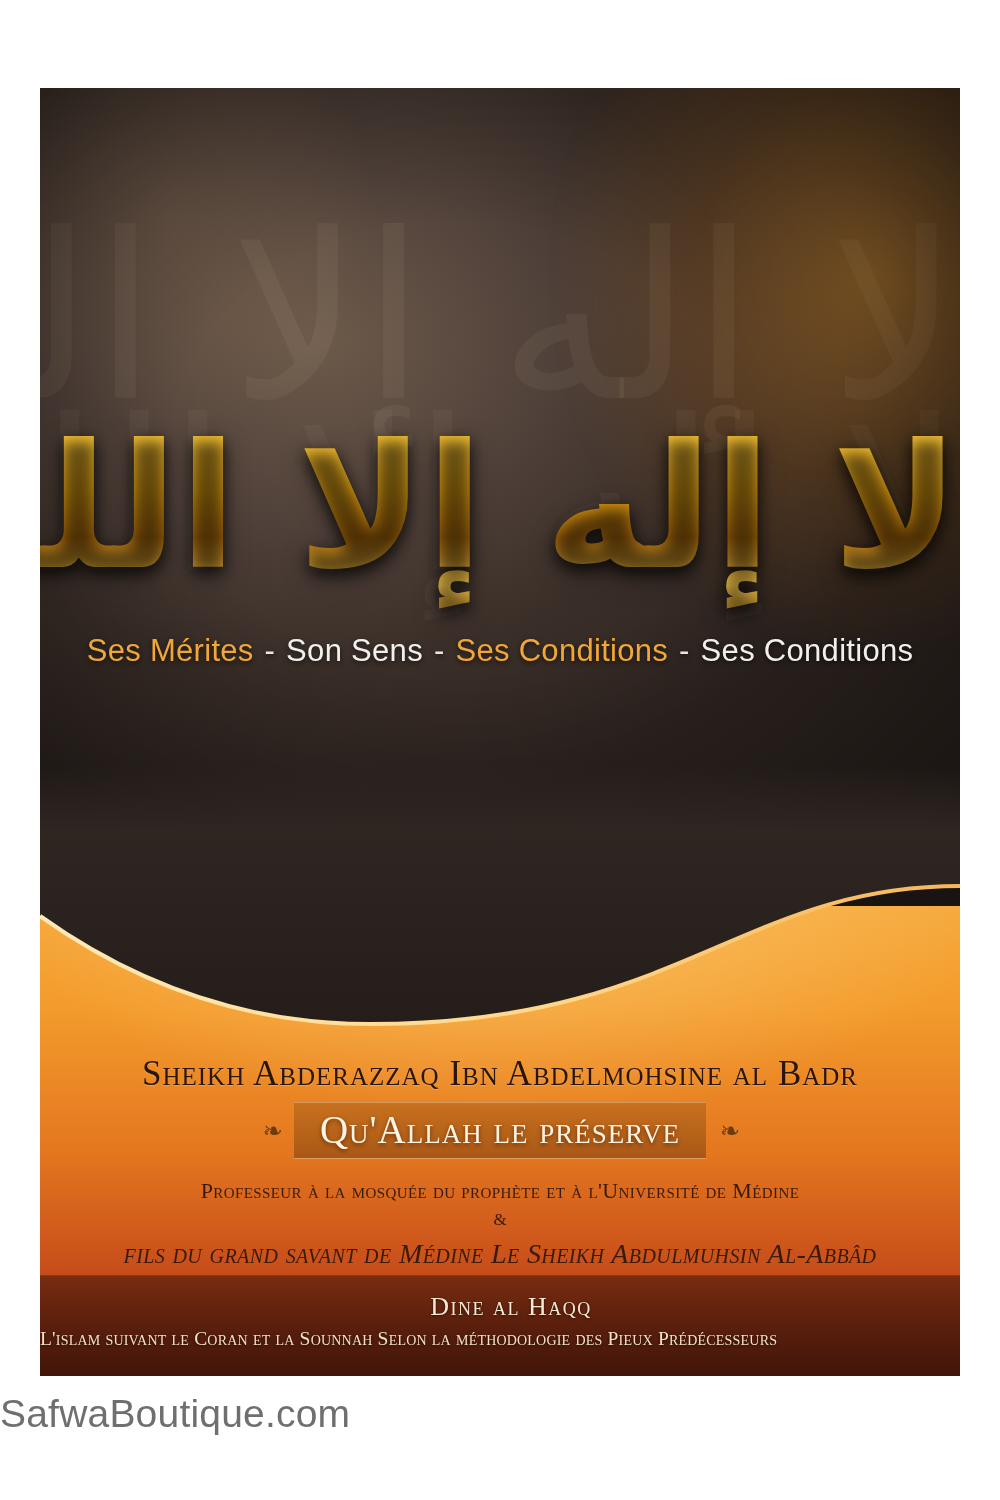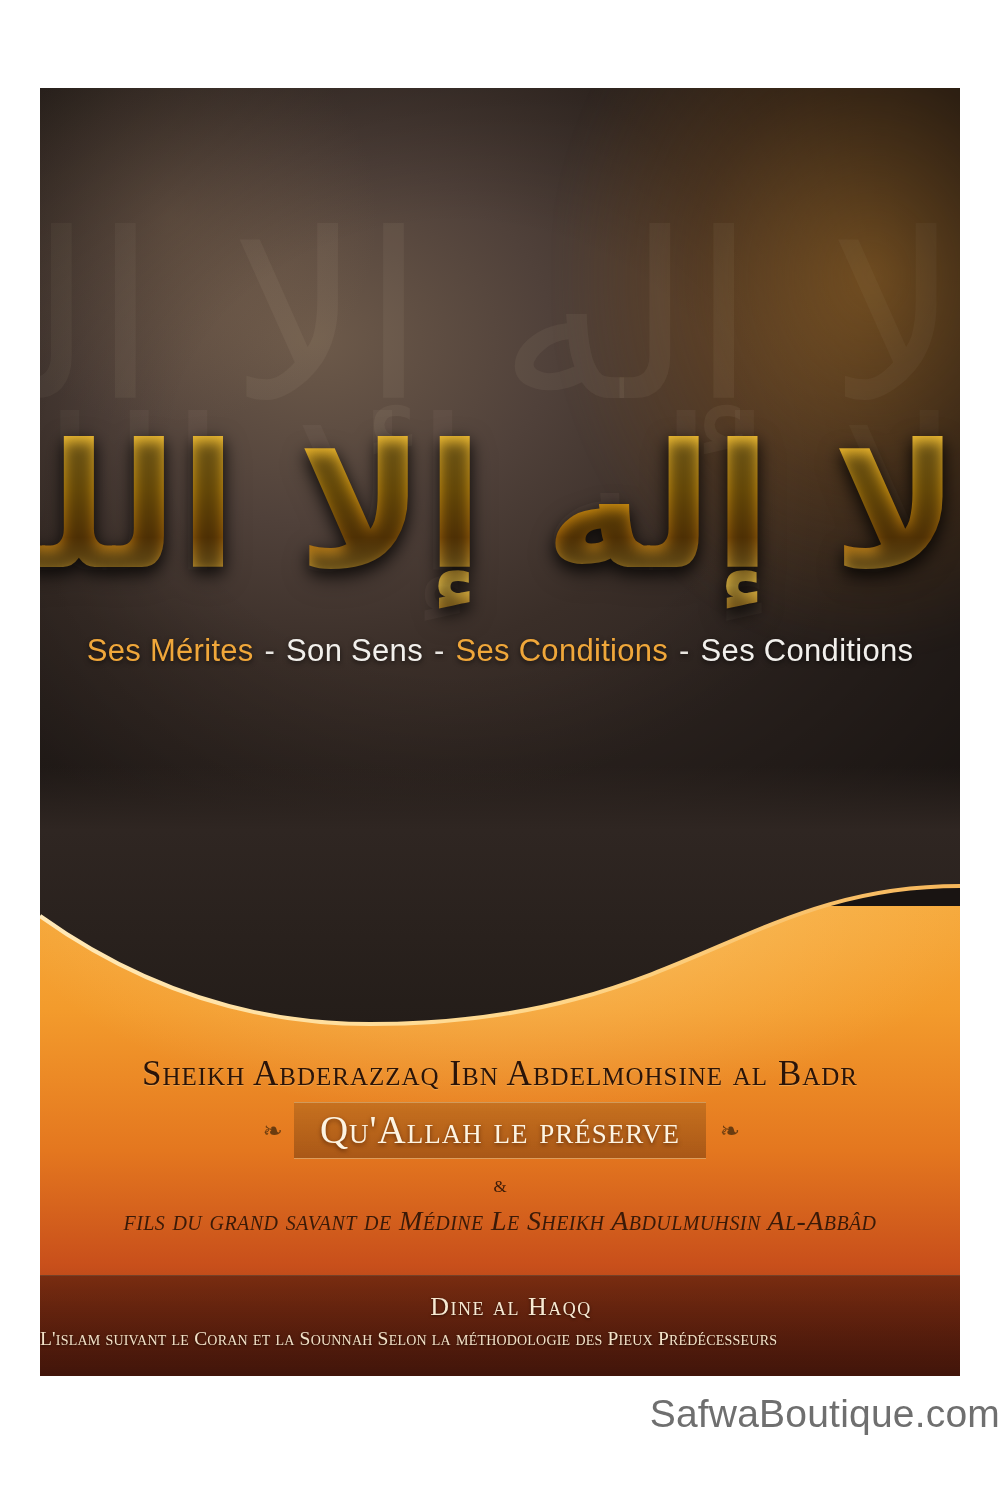--- a/index.html
+++ b/index.html
@@ -267,21 +267,21 @@
     text-shadow: 0 1px 3px rgba(0,0,0,0.6);
     white-space: nowrap;
   }
 
   
   .site {
     position: absolute;
     left: 0;
     top: 1392px;
     width: 1000px;
-    text-align: right;
+    text-align: left;
     font-family: "Liberation Sans", sans-serif;
     font-size: 39px;
     color: #6f6f6f;
     letter-spacing: 0.2px;
   }
 </style>
 </head>
 <body>
 
 <div class="page">
@@ -335,20 +335,21 @@
 
       <div class="dua-row">
         <span class="orn">❧</span>
         <span class="dua-box">
           <span class="dua-text">Qu'Allah le préserve</span>
         </span>
         <span class="orn">❧</span>
       </div>
 
       <div class="credits">
+        <div class="l1">Professeur à la mosquée du prophète et à l'Université de Médine</div>
         <div class="l2">&amp;</div>
         <div class="l3">fils du grand savant de Médine Le Sheikh Abdulmuhsin Al-Abbâd</div>
       </div>
 
       <div class="footer-strip">
         <div class="brand">Dine al Haqq</div>
         <div class="brand-sub">L'islam suivant le Coran et la Sounnah Selon la méthodologie des Pieux Prédécesseurs</div>
       </div>
 
     </div>

